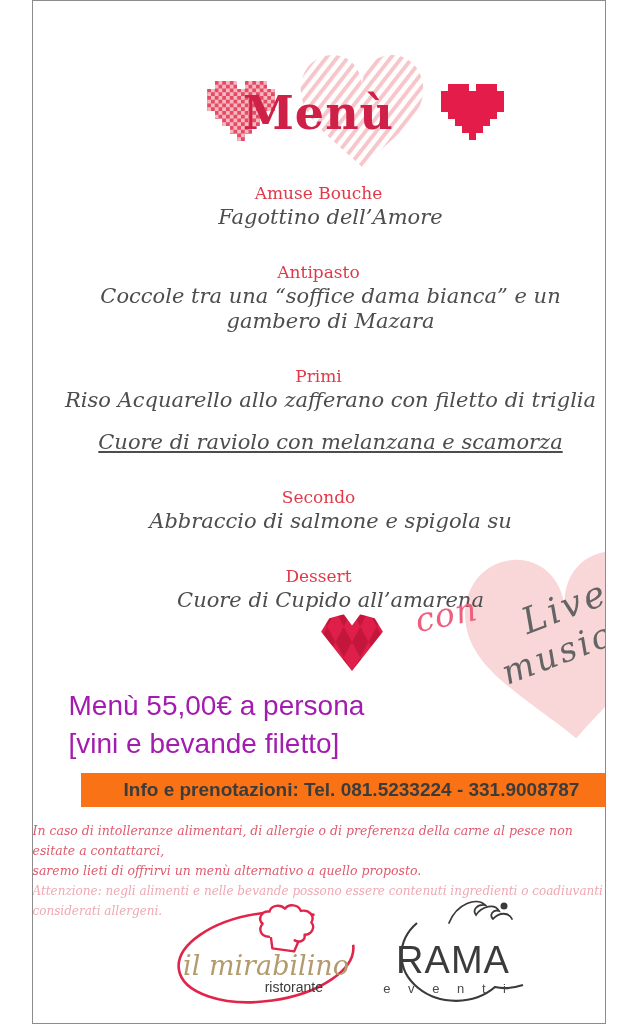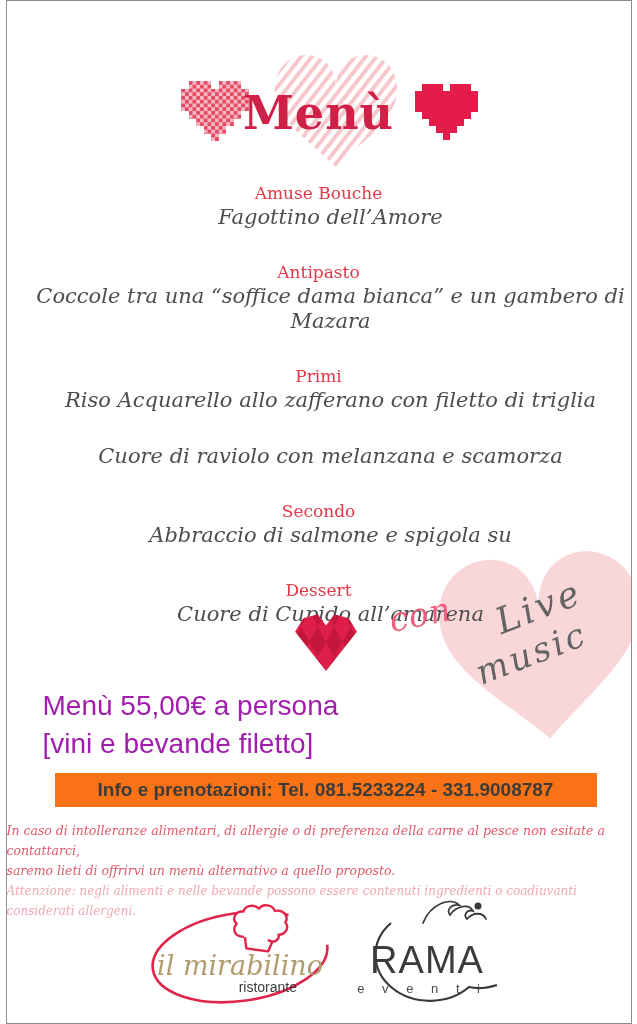--- a/index.html
+++ b/index.html
@@ -1,18 +1,18 @@
 <!DOCTYPE html>
 <html><head>
 <meta charset="utf-8">
 <style>
   html,body{margin:0;padding:0;background:#ffffff;}
   .page{
     position:relative;
-    width:626px;height:1024px;
+    width:574px;height:1024px;
     margin:0 auto;
     background:#ffffff;
     border:1px solid #8c8c8c;
     box-sizing:border-box;
     overflow:hidden;
     font-family:"DejaVu Serif", serif;
   }
   
   .scribble-heart{position:absolute;left:260px;top:50px;z-index:1;}
   .checker-heart{position:absolute;left:172px;top:80px;z-index:2;}
@@ -37,21 +37,21 @@
     margin-top:32px;
   }
   .course-name.first{margin-top:6px;}
   .dish{
     font-style:italic;
     font-size:21px;line-height:25px;
     color:#4d4d4d;
     margin-top:2px;
     padding-left:24px;
   }
-  .dish.gap{margin-top:31px;}
+  .dish.gap{margin-top:17px;text-decoration:underline;}
   
   .facet-heart{position:absolute;left:286px;top:610px;z-index:3;}
   .con-script{
     position:absolute;left:382px;top:596px;z-index:4;
     font-style:italic;font-size:33px;line-height:36px;
     color:#ee5f7d;
     transform:rotate(-12deg);
     letter-spacing:1px;
   }
   .big-pink-heart{position:absolute;left:418px;top:548px;z-index:1;}

